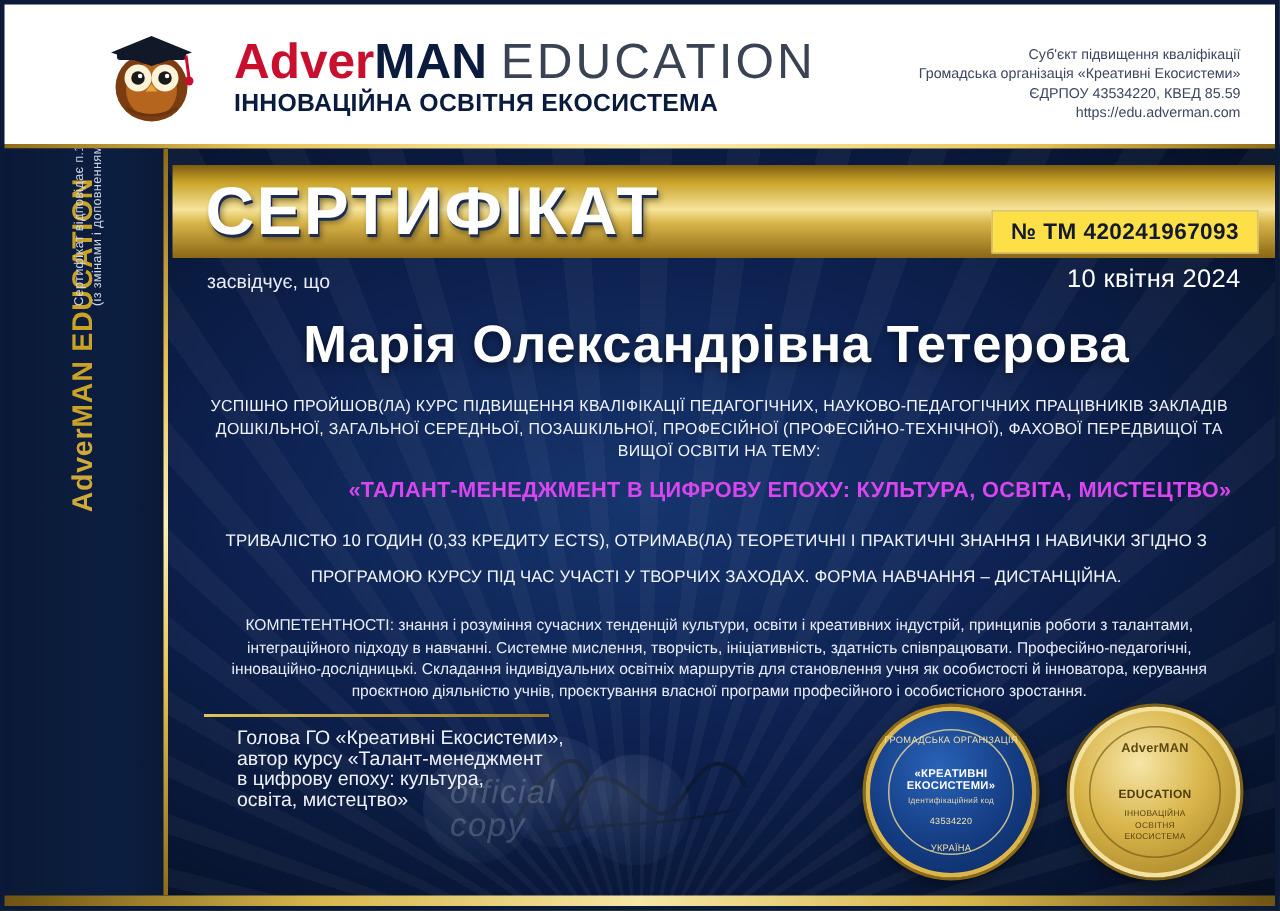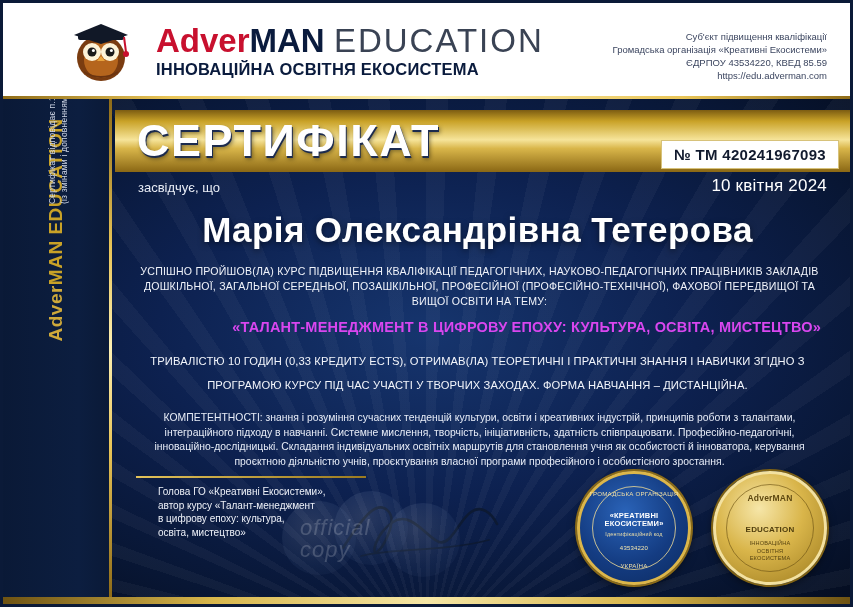--- a/index.html
+++ b/index.html
@@ -174,21 +174,21 @@
     font-weight: bold;
     letter-spacing: 1.5px;
     color: #ffffff;
     text-shadow: 1px 2px 0 #1c2b4e, 2px 3px 4px rgba(0,0,0,0.45);
     line-height: 54px;
   }
   .cert-number-box {
     position: absolute;
     right: 14px;
     top: 30px;
-    background: #ffffff;
+    background: #fde047;
     border: 1px solid #d7c27a;
     padding: 5px 12px;
     font-size: 15px;
     font-weight: bold;
     color: #111a2e;
     letter-spacing: 0.3px;
   }
 
   
   .body-area {
@@ -274,21 +274,21 @@
     margin-left: 22px;
     margin-bottom: 4px;
   }
   .sign-rule {
     width: 230px;
     height: 2px;
     background: linear-gradient(90deg,#e2c25a,#9a7a20);
     margin-bottom: 7px;
   }
   .sign-role {
-    font-size: 10px;
+    font-size: 13px;
     line-height: 13.5px;
     color: #eef1f8;
     margin-left: 22px;
   }
   .signature-ink {
     position: absolute;
     left: 195px;
     top: 14px;
     width: 180px;
     height: 80px;

